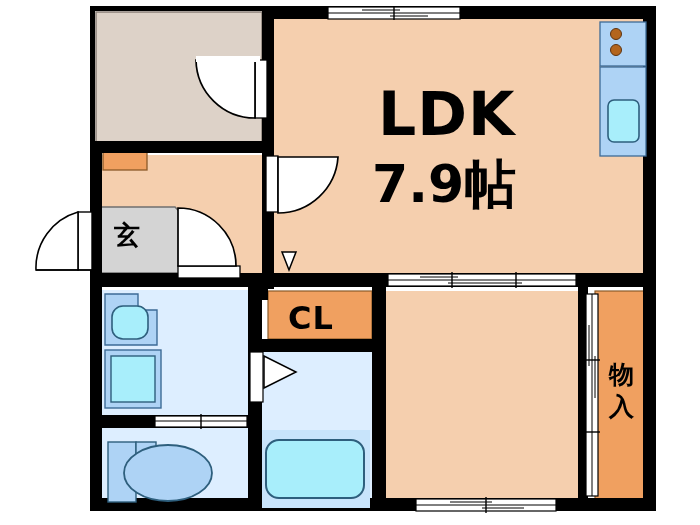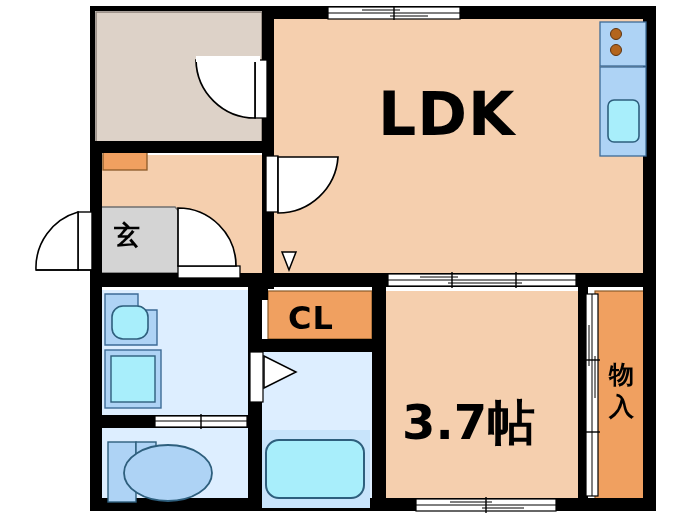--- a/index.html
+++ b/index.html
@@ -186,23 +186,23 @@
 
     <g>
       <rect x="262" y="430" width="108" height="78" fill="#c8e4fb" stroke="none"></rect>
       <rect x="266" y="440" width="98" height="58" rx="13" fill="#a8eefb" stroke="#2e5f7d" stroke-width="2"></rect>
     </g>
 
   </svg>
 
   <div class="lbl" style="left:378px; top:84px; font-size:60px; letter-spacing:1px;">LDK</div>
 
-
-
-  <div class="lbl" style="left:402px; top:398px; font-size:48px;">3.7帖</div>
+  <div class="lbl" style="left:372px; top:158px; font-size:52px;">7.9帖</div>
+
+
 
 
   <div class="lbl" style="left:114px; top:222px; font-size:26px;">玄</div>
 
   <div class="lbl" style="left:288px; top:302px; font-size:32px; letter-spacing:1px;">CL</div>
 
   <div class="lbl" style="left:609px; top:362px; font-size:25px;">物</div>
 
   <div class="lbl" style="left:609px; top:394px; font-size:25px;">入</div>
 

